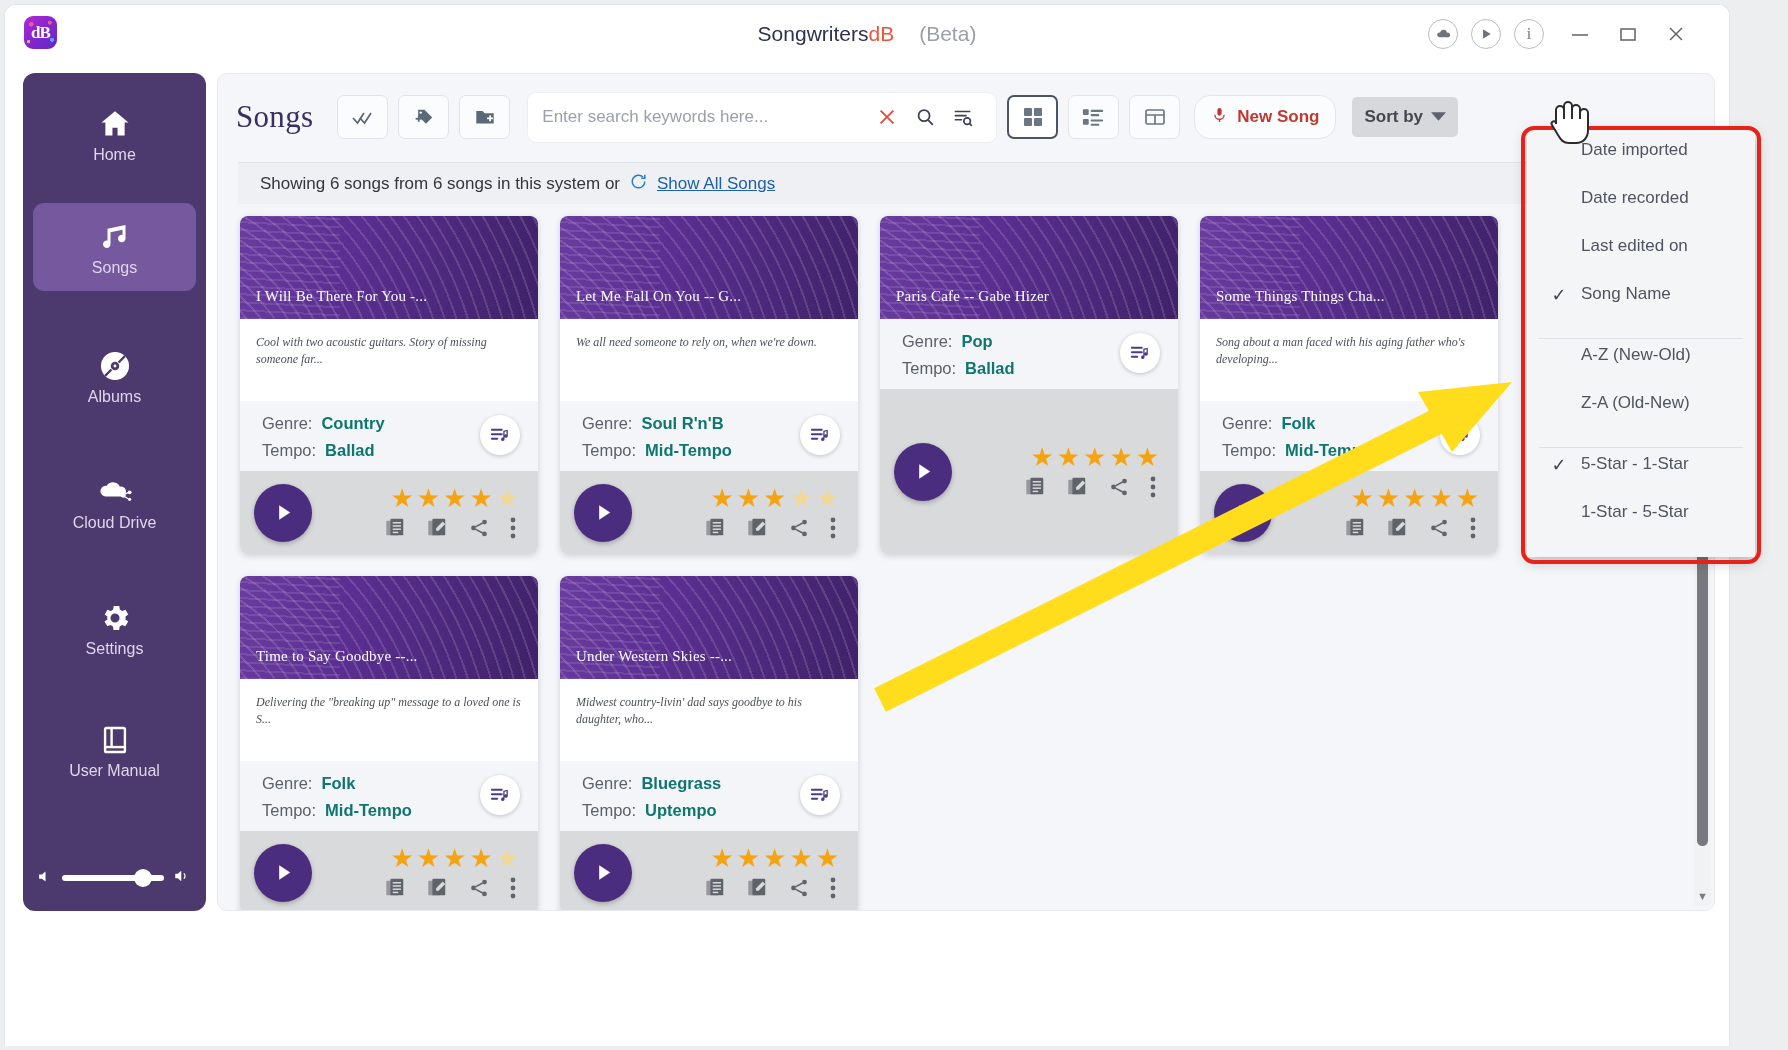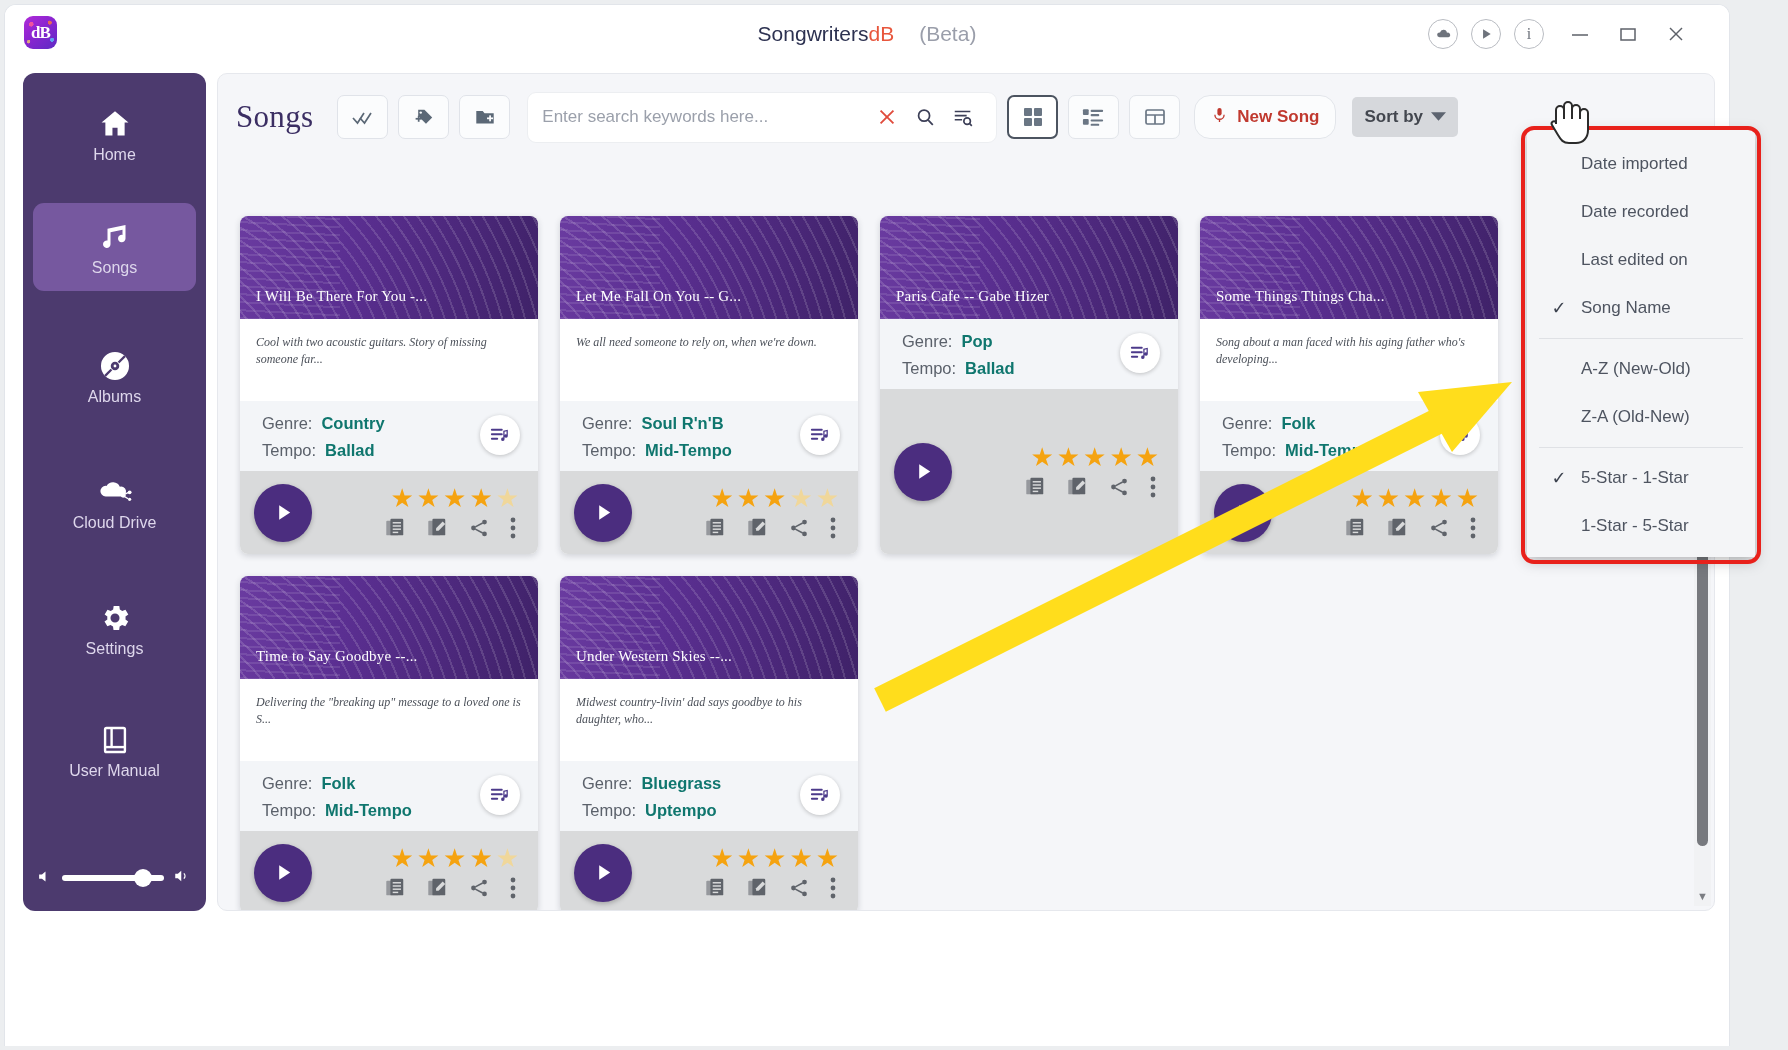--- a/index.html
+++ b/index.html
@@ -259,21 +259,21 @@
     z-index: 40;
     padding-top: 10px;
   }
   .dd-redbox {
     position: absolute; left: 1521px; top: 126px;
     width: 240px; height: 438px;
     border: 4px solid #e8211b; border-radius: 13px;
     z-index: 50; pointer-events: none;
   }
   .dd-item {
-    height: 48px; display: flex; align-items: center;
+    height: 48px; display: flex; 
     font-size: 17px; color: #4e5460; padding-left: 10px;
   }
   .dd-check { width: 44px; text-align: center; color: #3d434f; font-size: 18px; }
   .dd-sep { height: 1px; background: #dfe1e5; margin: 6px 12px; }
 
   .yellow-arrow { position: absolute; left: 0; top: 0; z-index: 45; pointer-events: none; }
   .cursor { position: absolute; left: 1546px; top: 98px; z-index: 60; }
 </style>
 </head>
 <body>
@@ -503,20 +503,30 @@
         <div class="sortby-btn">
           <span>Sort by</span>
           <span>
             <svg width="15" height="11" viewBox="0 0 14 10" fill="#5d6470">
                 <polygon points="0,1 14,1 7,9"></polygon>
               </svg>
           </span>
         </div>
       </div>
 
+      <div class="infobar">
+        <span>Showing 6 songs from 6 songs in this system  or</span>
+        <span>
+          <svg width="19" height="19" viewBox="0 0 24 24" fill="none" stroke="#2a7ec0" stroke-width="1.9">
+              <path d="M20 12a8 8 0 1 1-2.4-5.7"></path>
+              <polyline points="20,3.5 20,8 15.5,8"></polyline>
+            </svg>
+        </span>
+        <span class="showall">Show All Songs</span>
+      </div>
 
       <div class="grid">
 
         <div class="card">
           <div class="card-head">
             <div class="waves"></div>
             <div class="waves2"></div>
             <div class="card-title">I Will Be There For You -...</div>
           </div>
           <div class="card-desc">Cool with two acoustic guitars. Story of missing someone far...</div>

